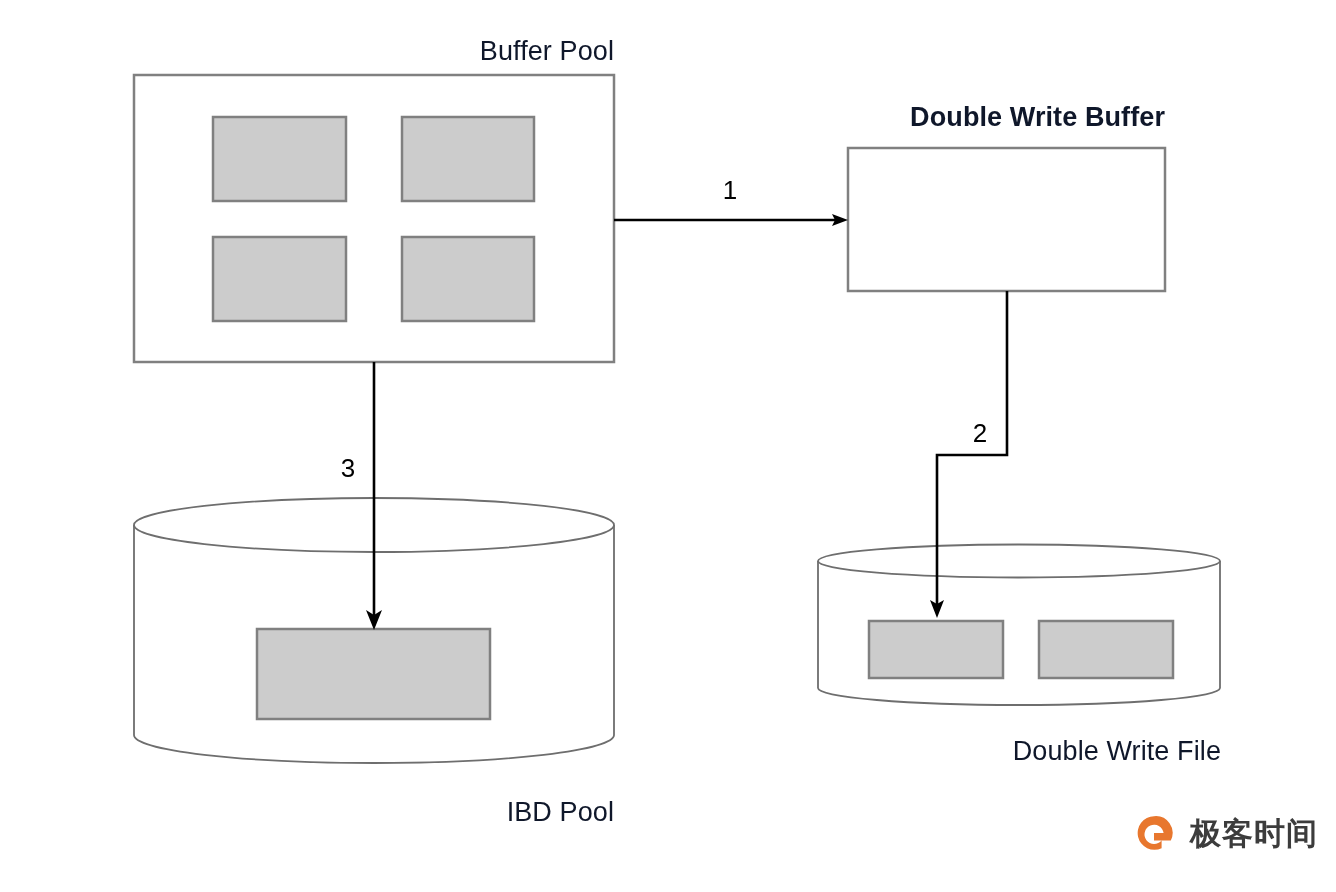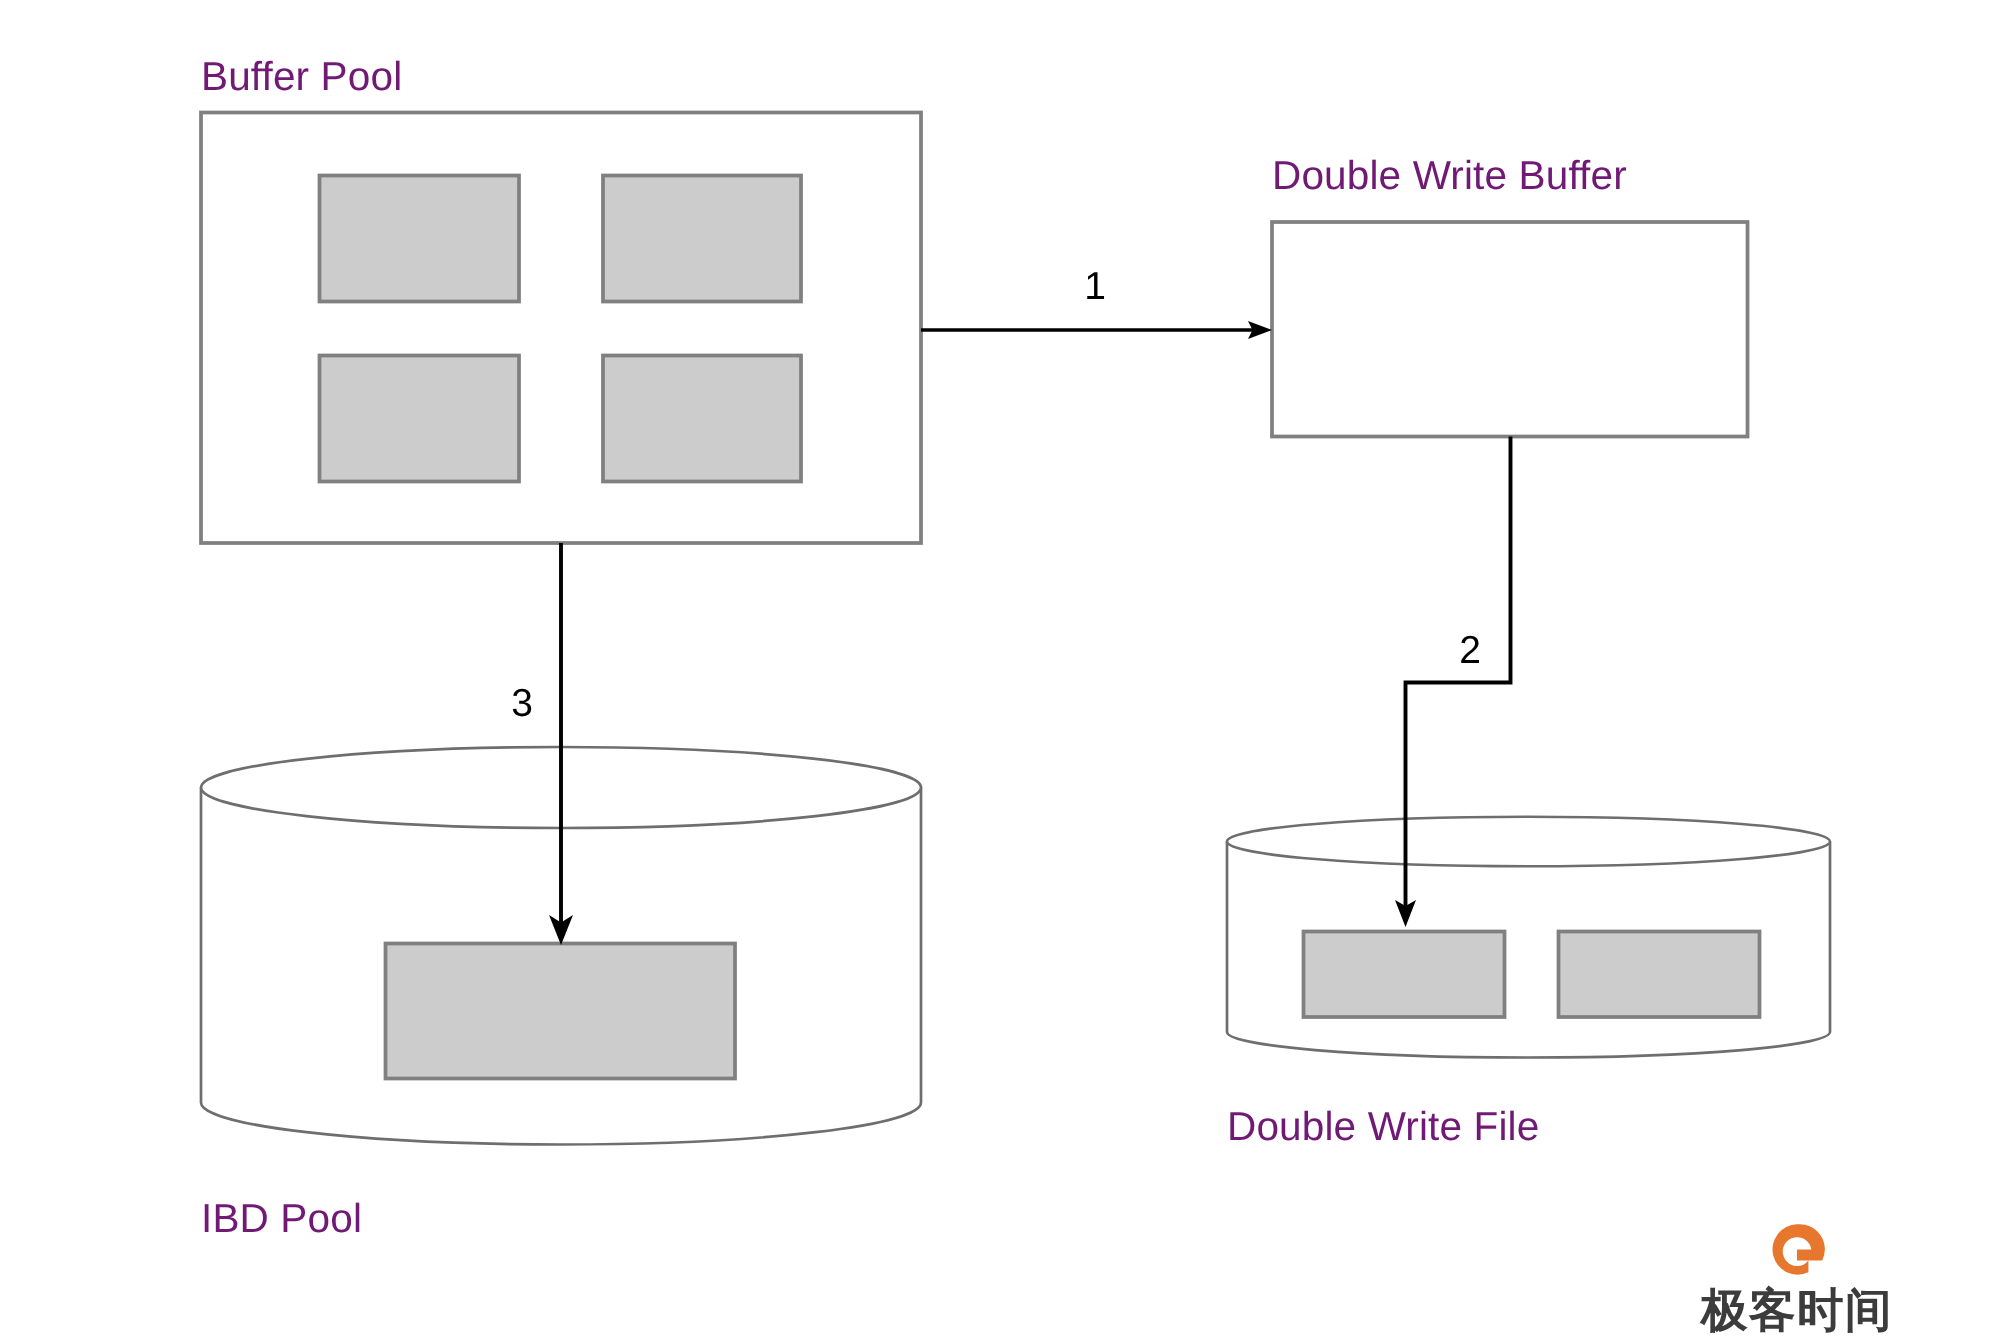--- a/index.html
+++ b/index.html
@@ -18,50 +18,49 @@
     position: absolute;
     left: 0;
     top: 0;
     width: 1336px;
     height: 892px;
   }
   .diagram-label {
     position: absolute;
     font-family: "Liberation Sans", sans-serif;
     font-size: 27px;
-    color: #701a75;
+    color: #0f172a;
     white-space: nowrap;
-    text-align: left;
+    text-align: right;
     letter-spacing: 0.1px;
   }
   .edge-label {
     position: absolute;
     font-family: "Liberation Sans", sans-serif;
     font-size: 26px;
     color: #000000;
     white-space: nowrap;
     text-align: center;
   }
   #title-buffer-pool { left: 134px; top: 36px; width: 480px; }
-  #title-dwb { left: 848px; top: 102px; width: 317px; }
+  #title-dwb { left: 848px; top: 102px; width: 317px; font-weight: bold; }
   #title-ibd { left: 134px; top: 797px; width: 480px; }
   #title-dwf { left: 818px; top: 736px; width: 403px; }
   #label-1 { left: 690px; top: 175px; width: 80px; }
   #label-2 { left: 940px; top: 418px; width: 80px; }
   #label-3 { left: 308px; top: 453px; width: 80px; }
 
   
   #watermark {
     position: absolute;
     left: 1134px;
     top: 813px;
     display: flex;
     align-items: center;
-    gap: 5px;
-    flex-direction: column;
+    gap: 16px;
   }
   #watermark .wm-text {
     font-family: "Liberation Sans", sans-serif;
     font-size: 31px;
     font-weight: 700;
     color: #3c3c3c;
     letter-spacing: 1px;
     line-height: 1;
   }
 </style>

